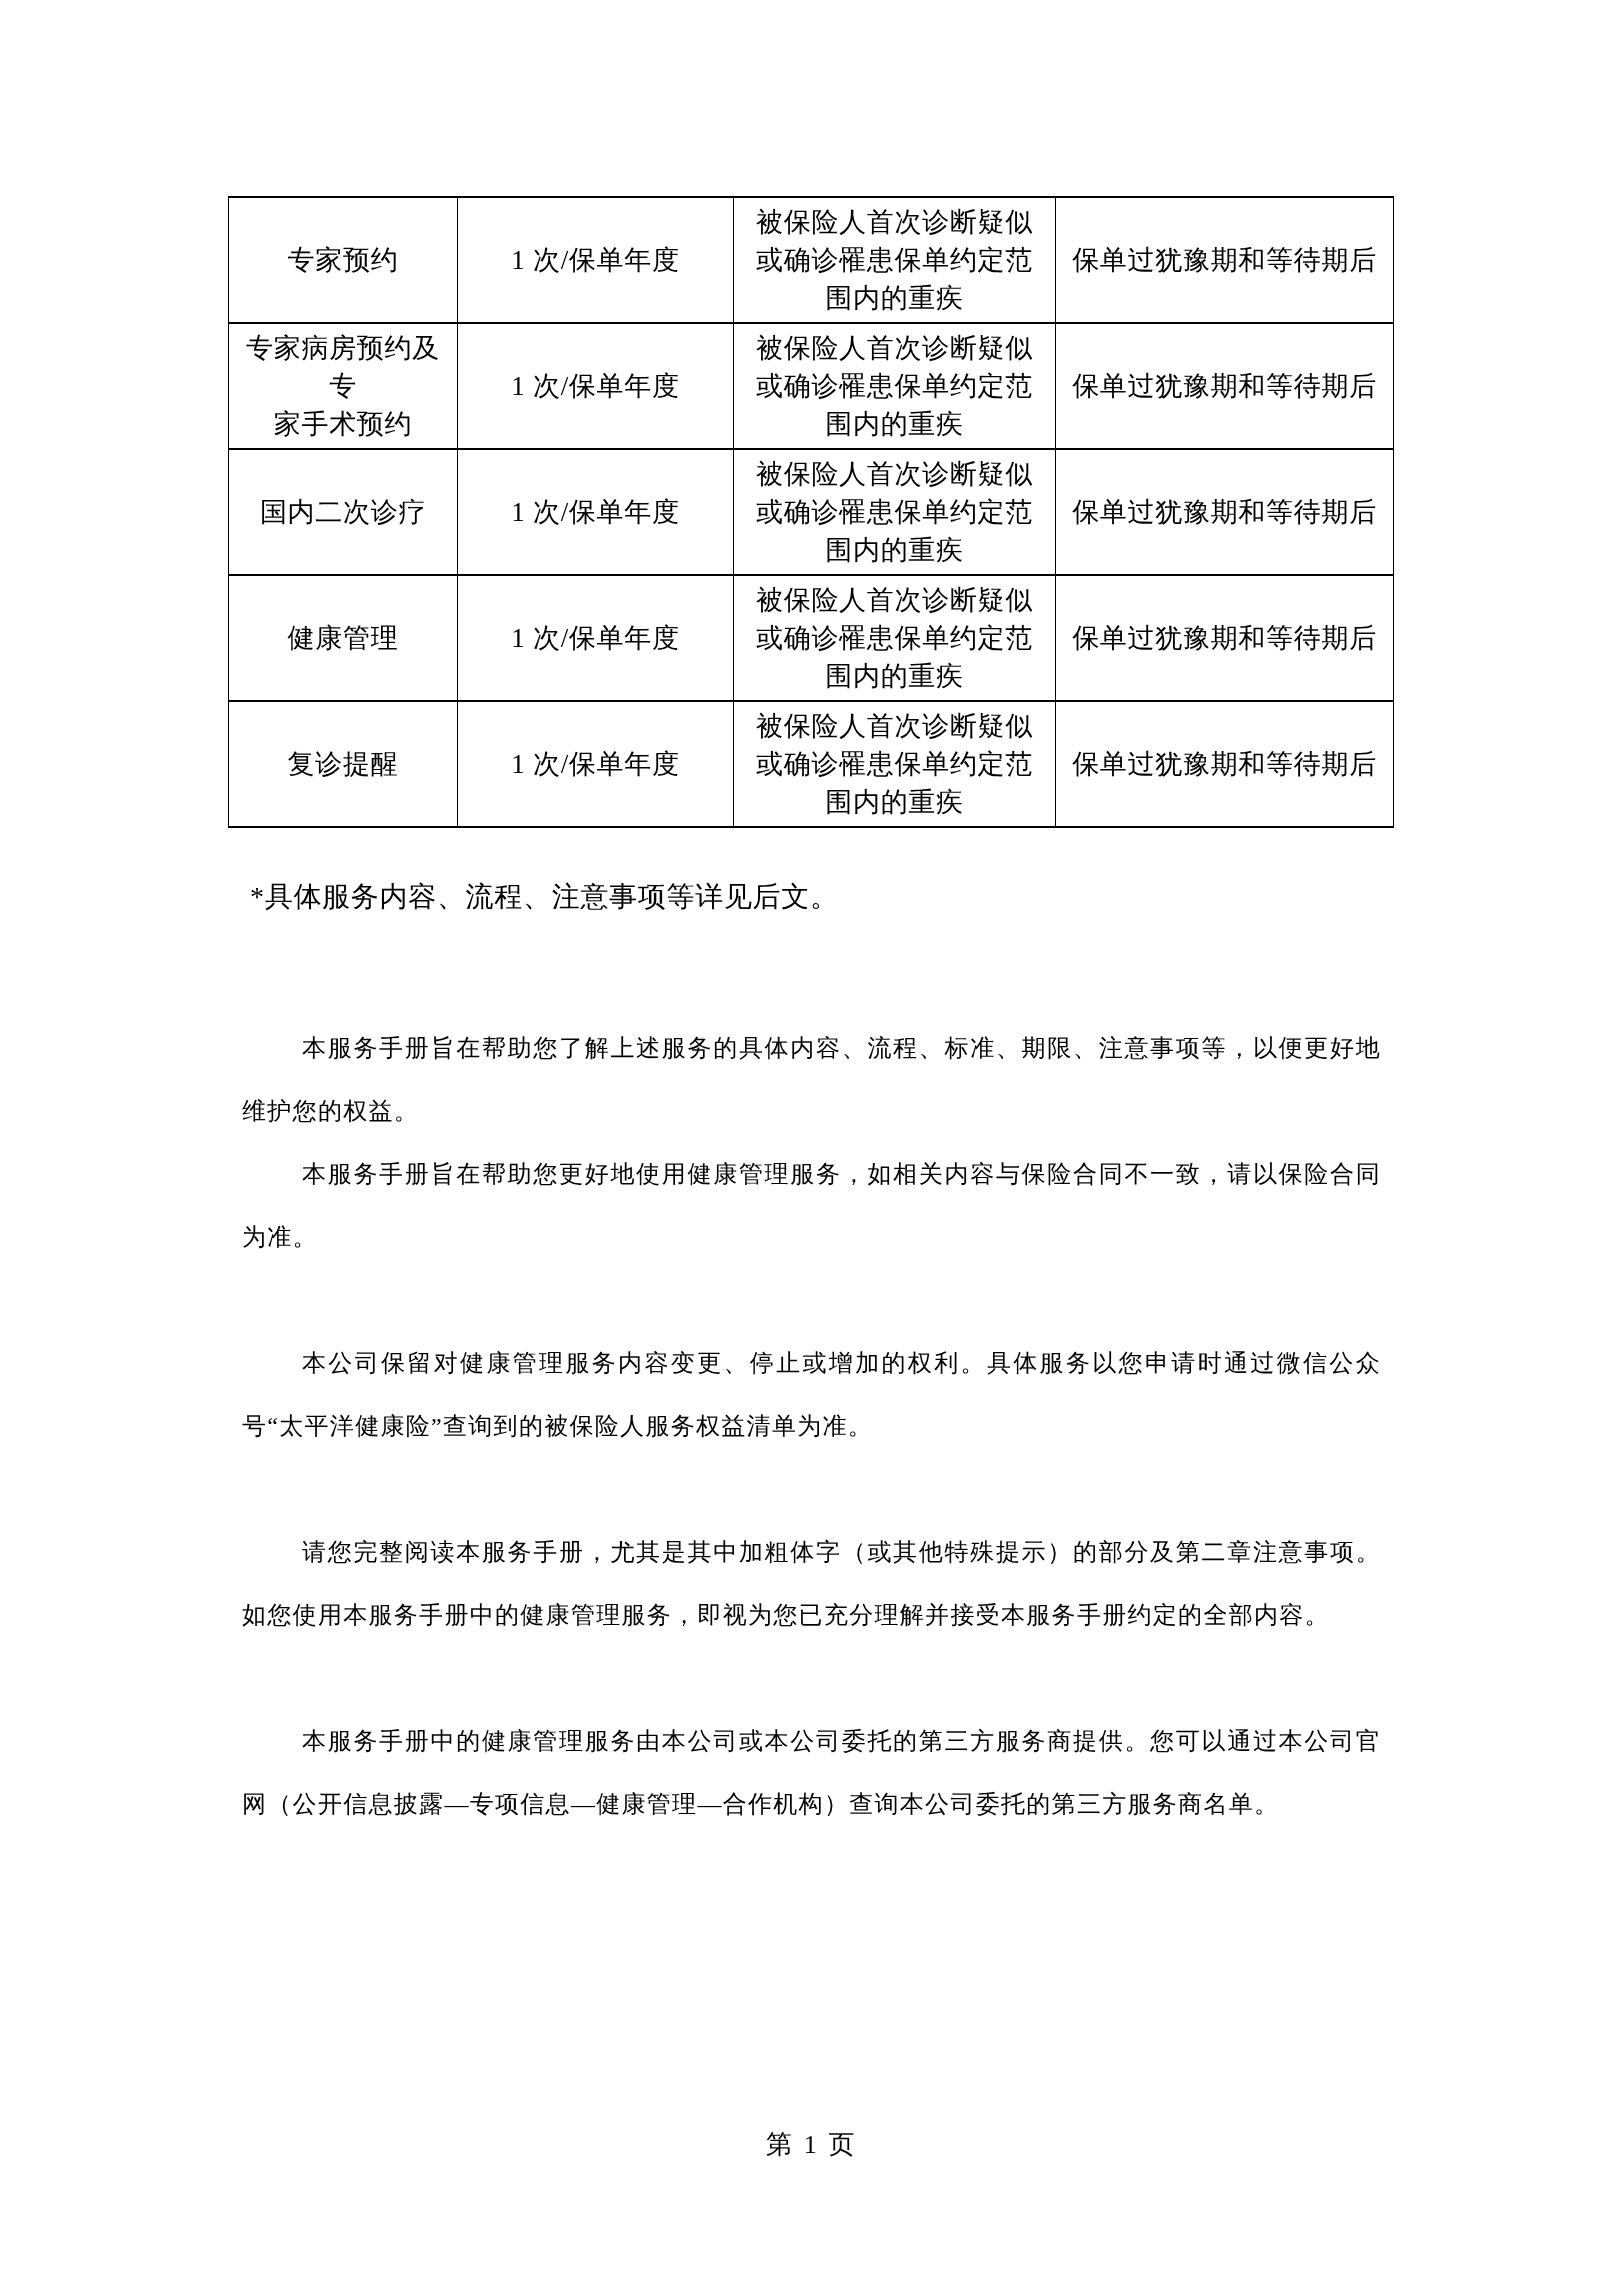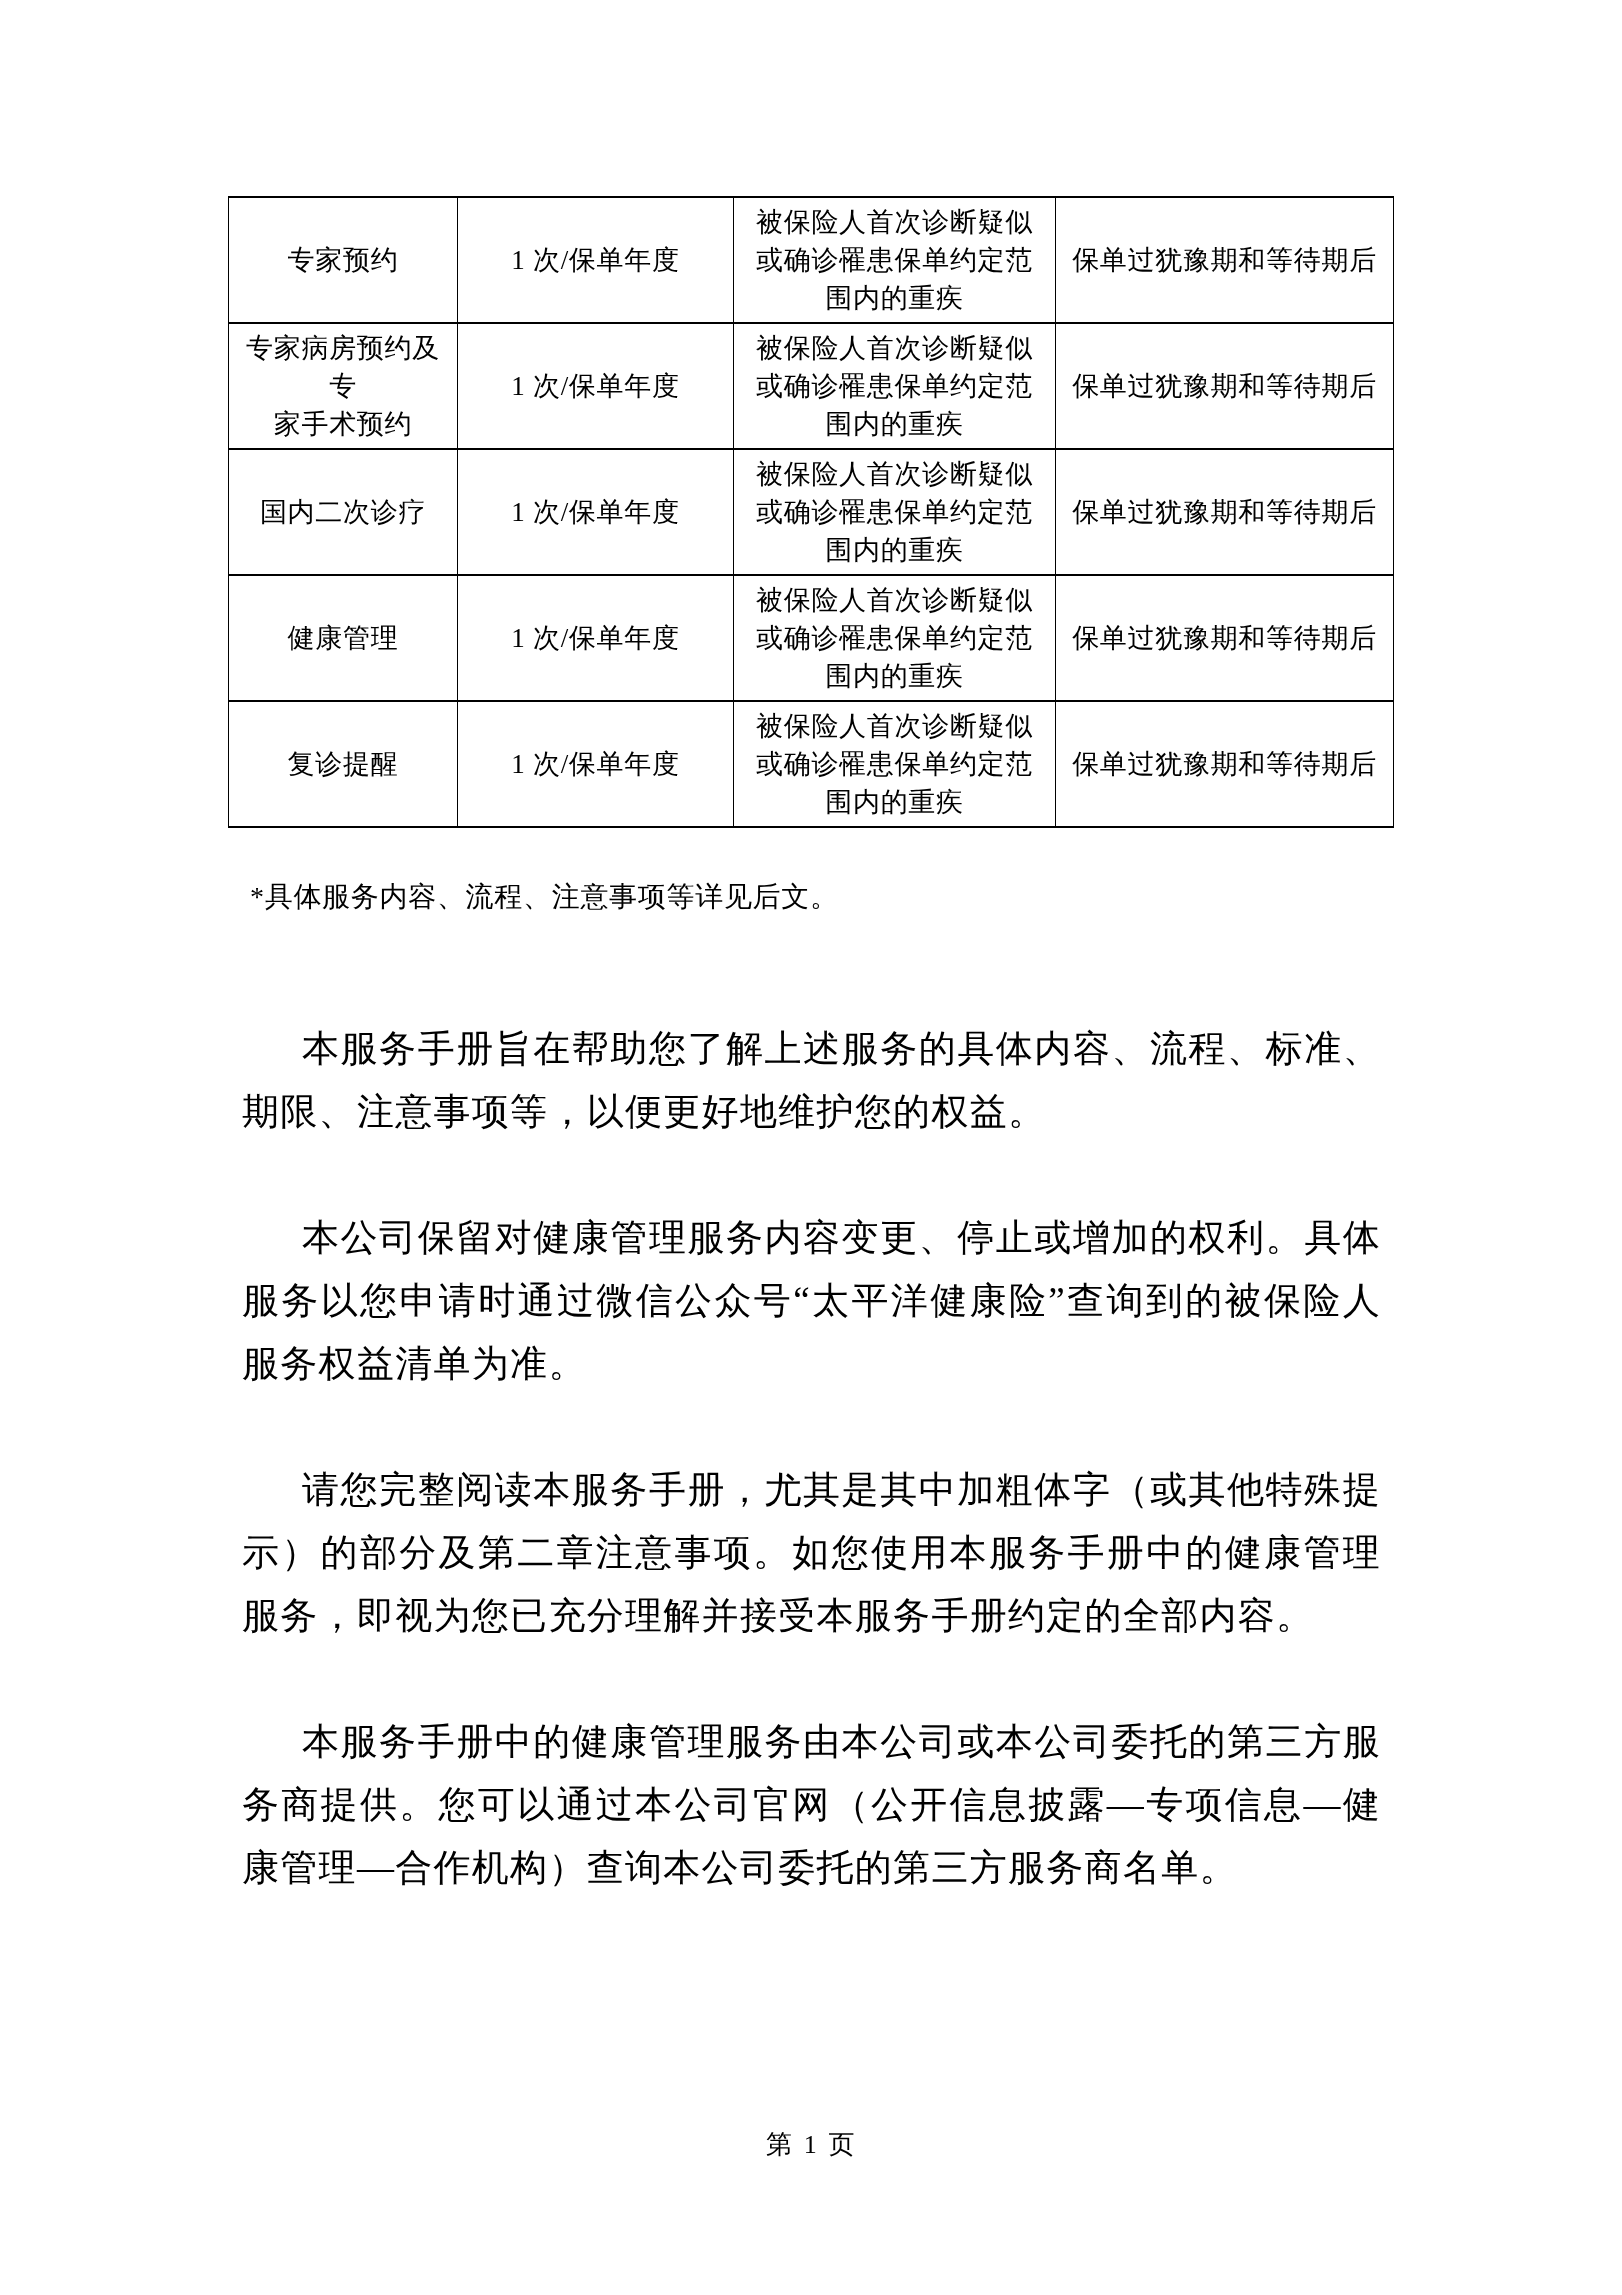--- a/index.html
+++ b/index.html
@@ -48,21 +48,21 @@
     letter-spacing: 0.7px;
     margin-left: 8px;
   }
 
   
   .bodytext {
     position: absolute;
     left: 242px;
     top: 1017px;
     width: 1139px;
-    font-size: 37px;
+    font-size: 24px;
     line-height: 63px;
     letter-spacing: 1.3px;
     text-align: justify;
     text-align-last: left;
   }
   .bodytext p {
     margin: 0;
     text-indent: 60px;
   }
   .bodytext p.gap { margin-top: 63px; }
@@ -138,20 +138,21 @@
 围内的重疾</td>
         <td>保单过犹豫期和等待期后</td>
       </tr>
     </tbody>
   </table>
 
   <div class="footnote">*具体服务内容、流程、注意事项等详见后文。</div>
 
   <div class="bodytext">
     <p>本服务手册旨在帮助您了解上述服务的具体内容、流程、标准、期限、注意事项等，以便更好地维护您的权益。</p>
+    <p>本服务手册旨在帮助您更好地使用健康管理服务，如相关内容与保险合同不一致，请以保险合同为准。</p>
     <p class="gap">本公司保留对健康管理服务内容变更、停止或增加的权利。具体服务以您申请时通过微信公众号“太平洋健康险”查询到的被保险人服务权益清单为准。</p>
     <p class="gap">请您完整阅读本服务手册，尤其是其中加粗体字（或其他特殊提示）的部分及第二章注意事项。如您使用本服务手册中的健康管理服务，即视为您已充分理解并接受本服务手册约定的全部内容。</p>
     <p class="gap">本服务手册中的健康管理服务由本公司或本公司委托的第三方服务商提供。您可以通过本公司官网（公开信息披露—专项信息—健康管理—合作机构）查询本公司委托的第三方服务商名单。</p>
   </div>
 
   <div class="page-number">第 1 页</div>
 
 </div>
 
 

